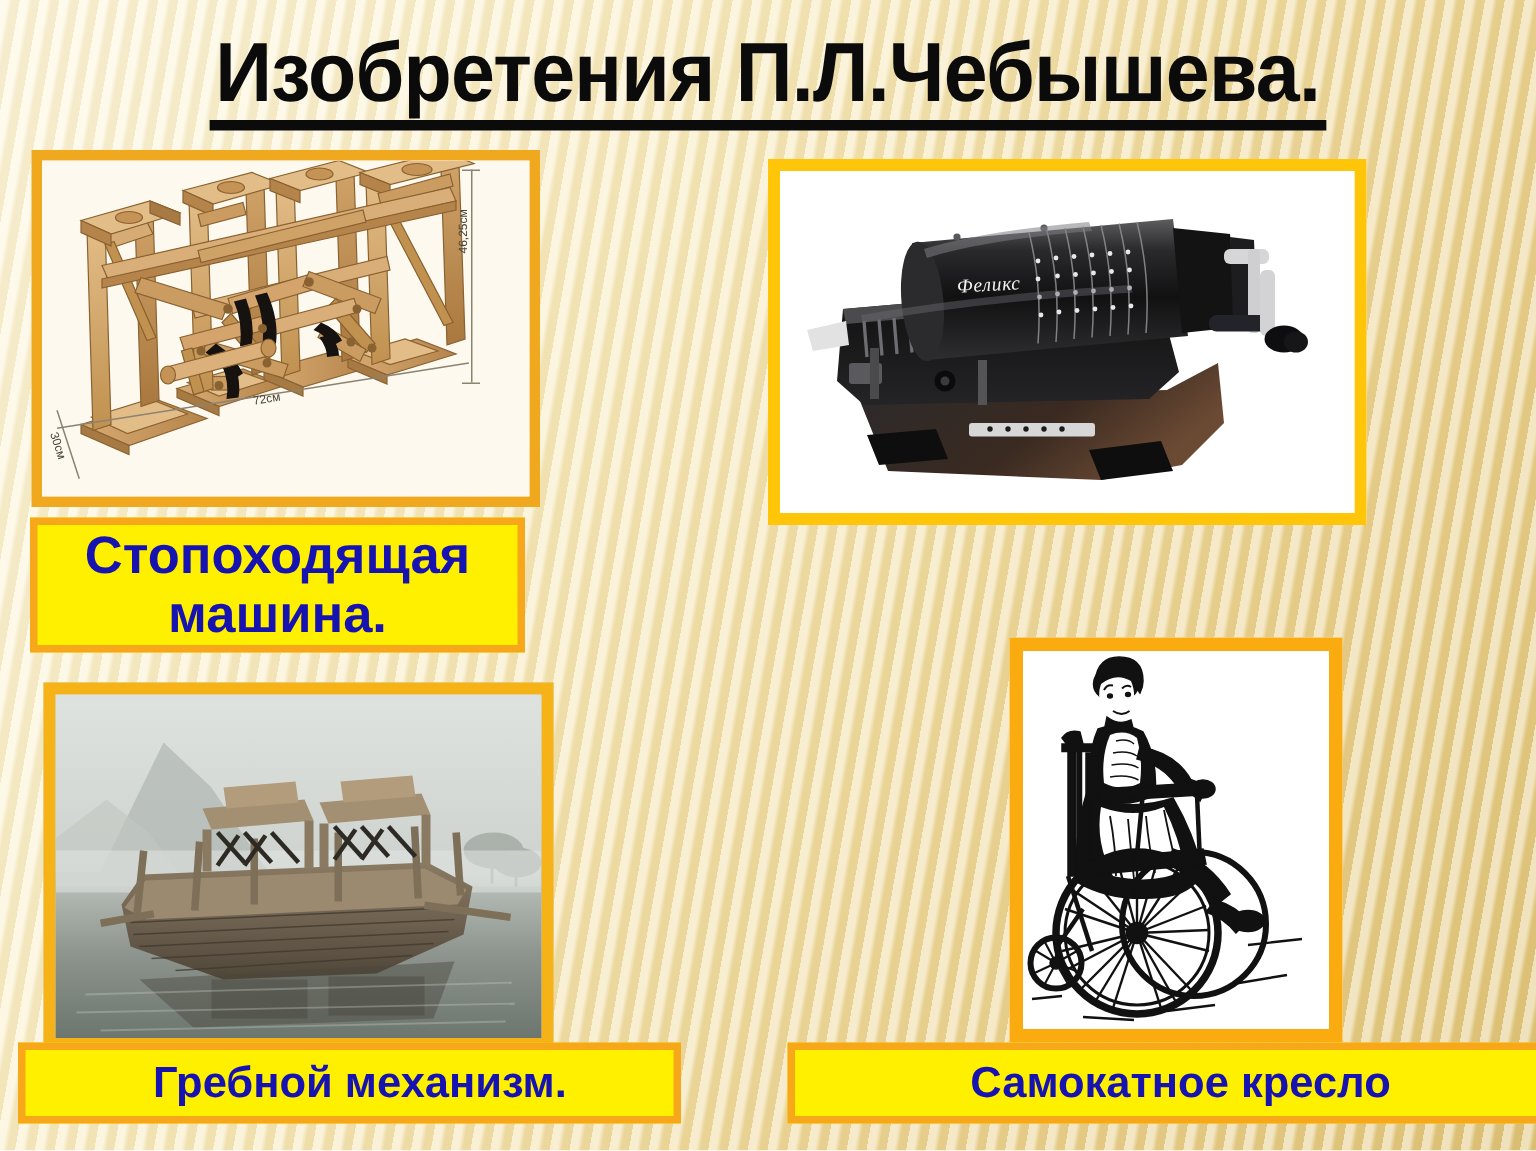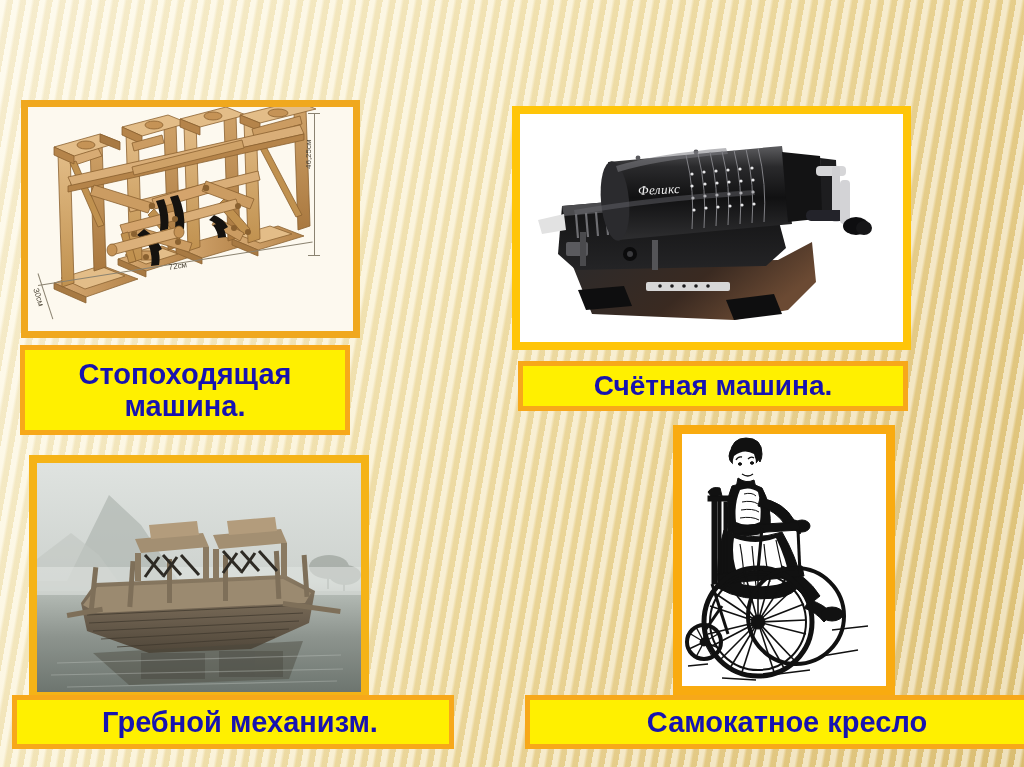--- a/index.html
+++ b/index.html
@@ -107,21 +107,21 @@
   }
   .caption span {
     font-family: "Liberation Sans", sans-serif;
     font-weight: bold;
     color: #1713b0;
     line-height: 1.12;
     display: block;
     width: 100%;
   }
   .cap-1 { left: 20px;  top: 345px; width: 330px; height: 90px; }
-  .cap-1 span { font-size: 29px; }
+  .cap-1 span { font-size: 35px; }
   .cap-2 { left: 518px; top: 361px; width: 390px; height: 50px; }
   .cap-2 span { font-size: 28px; }
   .cap-3 { left: 12px;  top: 695px; width: 442px; height: 54px; padding-left: 14px; }
   .cap-3 span { font-size: 29px; }
   .cap-4 { left: 525px; top: 695px; width: 524px; height: 54px; }
   .cap-4 span { font-size: 29px; }
 
   
   .wm-bg { position:absolute; inset:0; background:#fdf9ef; }
   .dimline { position:absolute; background:#8b8371; }
@@ -152,20 +152,23 @@
   }
 
   
   .wc-bg { position:absolute; inset:0; background:#ffffff; }
 </style>
 </head>
 <body>
 
 <div id="slide">
 
+  <div class="title-wrap">
+    <span class="title-text">Изобретения П.Л.Чебышева.</span>
+  </div>
 
   <div class="frame frame-1">
     <div class="frame-inner">
       <div class="wm-bg"></div>
       <svg viewBox="0 0 325 224" width="325" height="224" style="position:absolute;left:0;top:0">
         <defs>
           <linearGradient id="wgA" x1="0" y1="0" x2="0" y2="1">
             <stop offset="0%" stop-color="#e3bd88"></stop>
               <stop offset="100%" stop-color="#c0914f"></stop>
           </linearGradient>
@@ -622,23 +625,20 @@
             <path d="M150,196 L186,192"></path>
           </g>
         </g>
       </svg>
     </div>
   </div>
 
   <div class="caption cap-1">
     <span>Стопоходящая машина.</span>
   </div>
-  <div class="caption cap-2">
-    <span>Счётная машина.</span>
-  </div>
   <div class="caption cap-3">
     <span>Гребной механизм.</span>
   </div>
   <div class="caption cap-4">
     <span>Самокатное кресло</span>
   </div>
 
 </div>
 
 </body></html>

